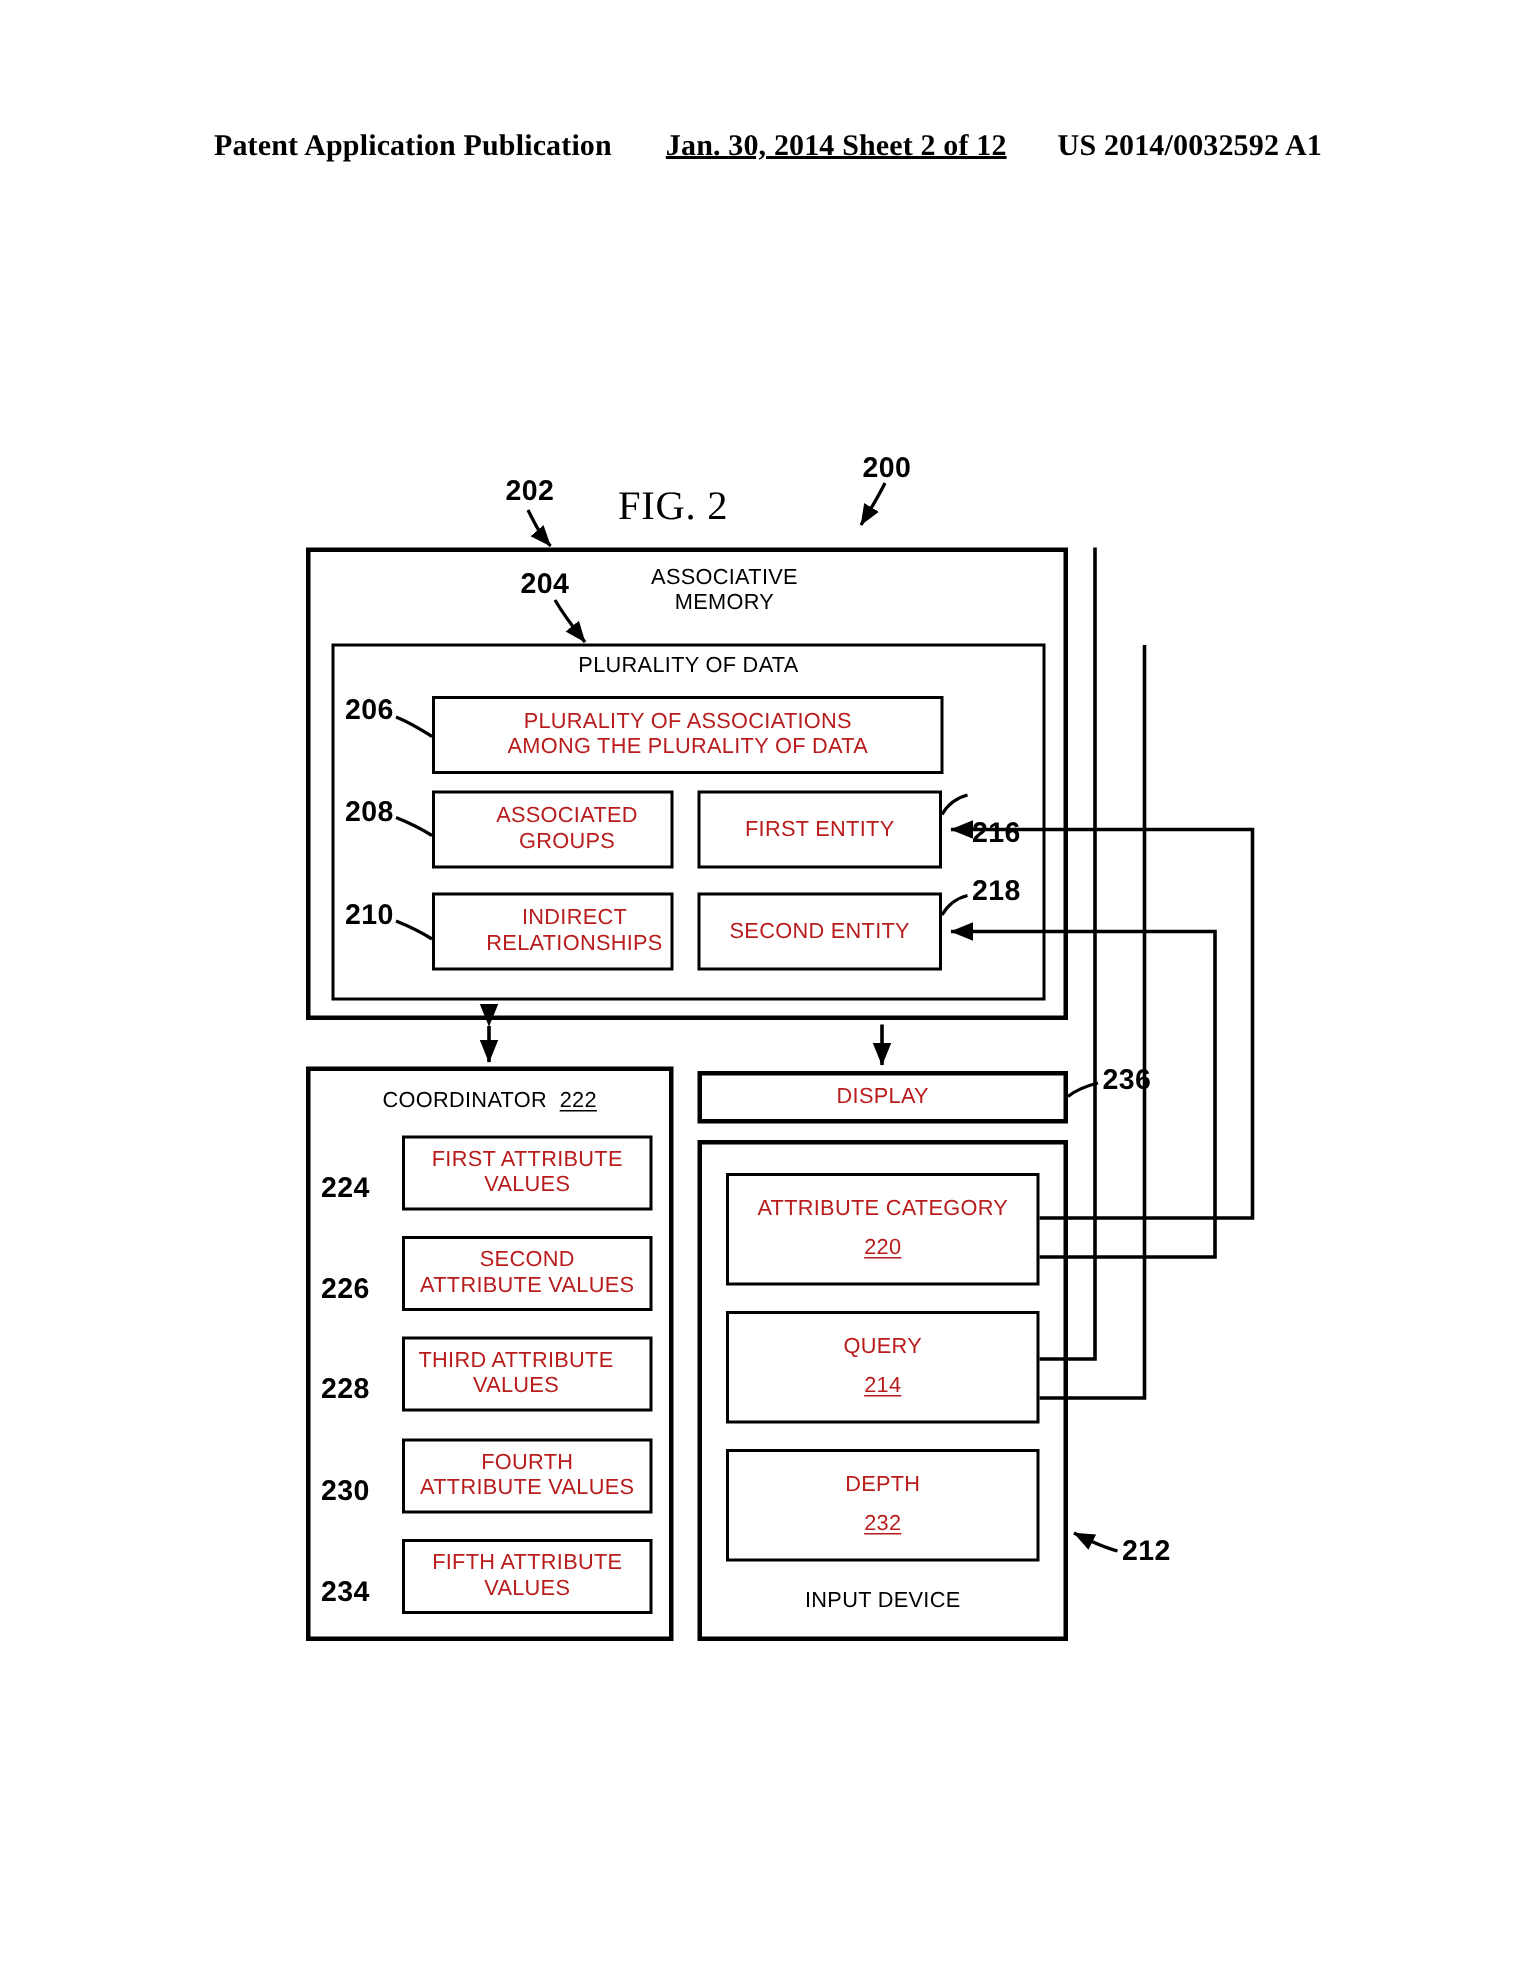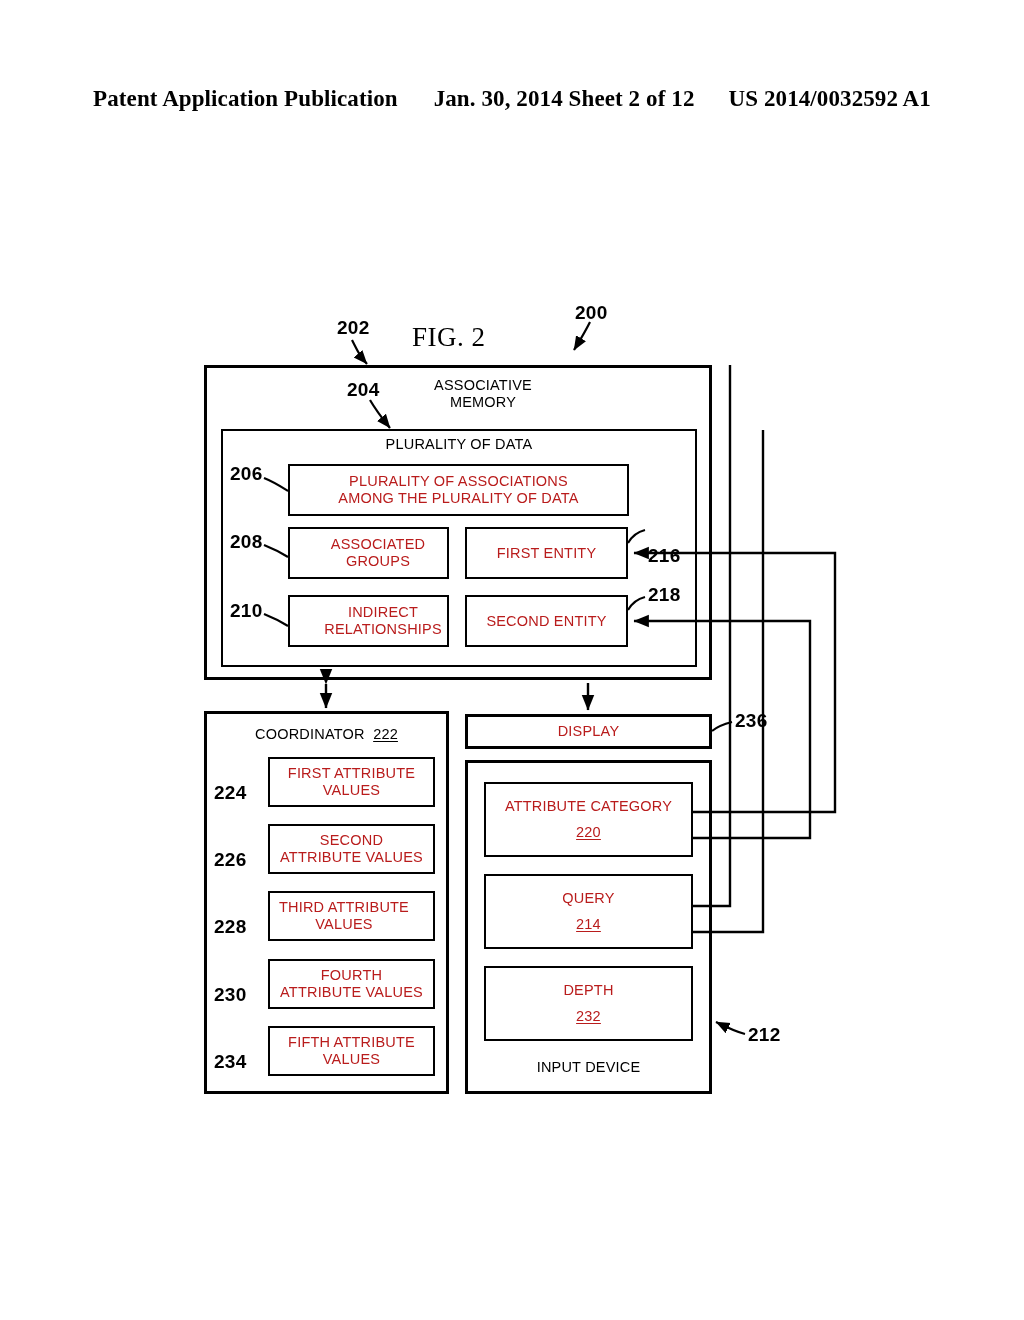--- a/index.html
+++ b/index.html
@@ -21,26 +21,26 @@
     position: absolute;
     left: 0;
     top: 86px;
     width: 1024px;
     height: 26px;
     display: flex;
     justify-content: center;
     align-items: baseline;
     font-family: "Liberation Serif", serif;
     font-weight: bold;
-    font-size: 23px;
+    font-size: 20px;
     color: #000;
     letter-spacing: 0.1px;
   }
   #pub-header .h-title { margin-right: 36px; }
-  #pub-header .h-date  { margin-right: 34px; }
+  #pub-header .h-date  { margin-right: 34px; text-decoration: underline; }
   #pub-header .h-num   { }
 
   
   .box {
     position: absolute;
     box-sizing: border-box;
     border: 2.5px solid #000;
     background: #fff;
   }
   .box.heavy { border-width: 3px; }

